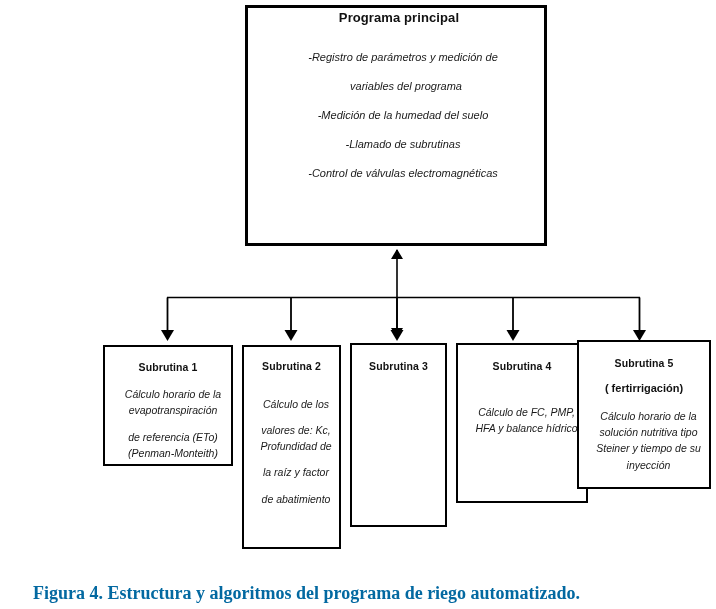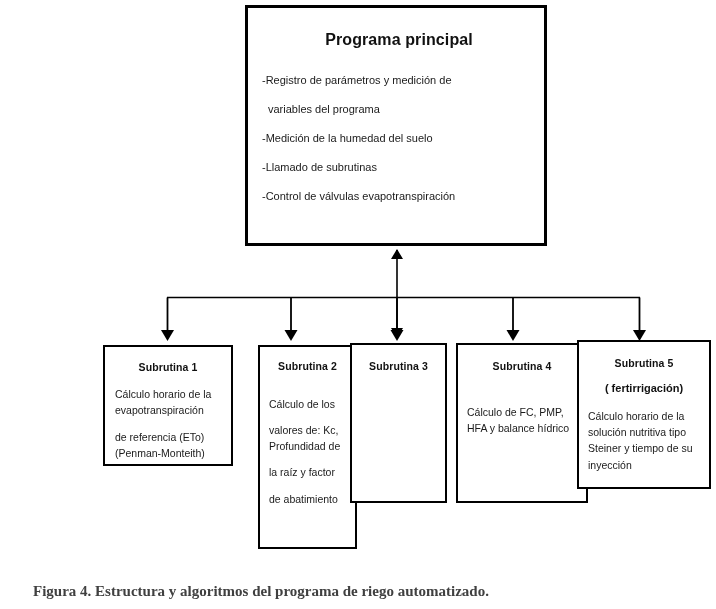--- a/index.html
+++ b/index.html
@@ -35,57 +35,58 @@
     line-height: 1.2;
   }
   .box-sub {
     font-weight: bold;
     font-size: 11px;
     line-height: 1.2;
   }
   .box-body {
     font-size: 10.5px;
     line-height: 1.55;
-    text-align: left;
+    text-align: center;
     color: #1a1a1a;
+    font-style: italic;
   }
   .box-body .gap {
     display: block;
     height: 11px;
   }
 
   
   #main-box {
     left: 245px;
     top: 5px;
     width: 302px;
     height: 241px;
     border-width: 3px;
   }
   #main-box .box-title {
-    margin-top: 22px;
-    font-size: 16px;
+    margin-top: 2px;
+    font-size: 13px;
     padding-left: 6px;
   }
   #main-box .box-body {
     margin: 26px 0 0 14px;
     font-size: 11px;
     line-height: 1.0;
   }
   #main-box .line {
     display: block;
     height: 29px;
     white-space: nowrap;
   }
   #main-box .line.indent { padding-left: 6px; }
 
   
   #sub1 { left: 103px; top: 345px; width: 130px; height: 121px; }
-  #sub2 { left: 258px; top: 345px; width: 99px;  height: 204px; }
-  #sub3 { left: 350px; top: 343px; width: 97px;  height: 160px; }
+  #sub2 { left: 242px; top: 345px; width: 99px;  height: 204px; }
+  #sub3 { left: 350px; top: 343px; width: 97px;  height: 184px; }
   #sub4 { left: 456px; top: 343px; width: 132px; height: 160px; }
   #sub5 { left: 577px; top: 340px; width: 134px; height: 149px; }
 
   #sub1 .box-title { margin-top: 14px; }
   #sub1 .box-body  { margin: 12px 0 0 10px; }
 
   #sub2 .box-title { margin-top: 13px; }
   #sub2 .box-body  { margin: 23px 0 0 9px; }
   #sub2 .box-body .ln { display: block; margin-bottom: 10px; }
   #sub2 .box-body .ln.tight { margin-bottom: 0; }
@@ -100,23 +101,23 @@
   #sub5 .box-sub   { margin-top: 12px; }
   #sub5 .box-body  { margin: 13px 0 0 9px; }
 
   
   #caption {
     position: absolute;
     left: 33px;
     top: 583px;
     font-family: "Liberation Serif", serif;
     font-weight: bold;
-    font-size: 15px;
+    font-size: 18px;
     white-space: nowrap;
-    color: #404040;
+    color: #0369a1;
   }
 </style>
 </head>
 <body>
 
 <svg id="canvas" viewBox="0 0 716 609" xmlns="http://www.w3.org/2000/svg">
   <defs>
     <marker id="arrowDown" markerWidth="10" markerHeight="10" refX="5" refY="9" orient="auto" markerUnits="userSpaceOnUse">
       <path d="M1,0 L9,0 L5,9 Z" fill="#000000"></path>
     </marker>
@@ -155,21 +156,21 @@
   </g>
 </svg>
 
 <div class="box" id="main-box">
   <div class="box-title">Programa principal</div>
   <div class="box-body">
     <span class="line">-Registro de parámetros y medición de</span>
     <span class="line indent">variables del programa</span>
     <span class="line">-Medición de la humedad del suelo</span>
     <span class="line">-Llamado de subrutinas</span>
-    <span class="line">-Control de  válvulas evapotranspiración</span>
+    <span class="line">-Control de  válvulas electromagnéticas</span>
   </div>
 </div>
 
 <div class="box" id="sub1">
   <div class="box-title">Subrutina 1</div>
   <div class="box-body">
     <span>Cálculo horario de la</span><br>
     <span>evapotranspiración</span>
     <span class="gap"></span>
     <span>de referencia (ETo)</span><br>

